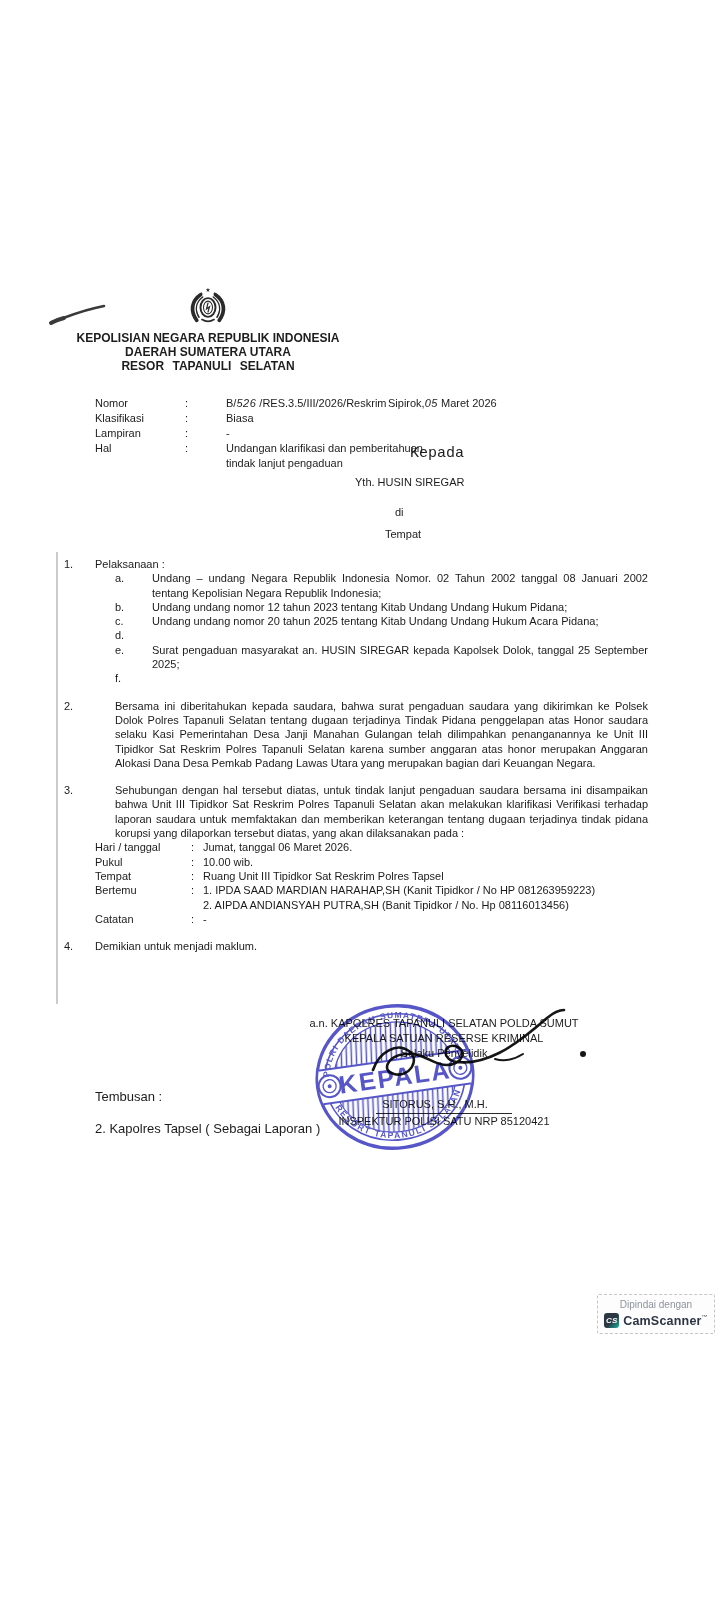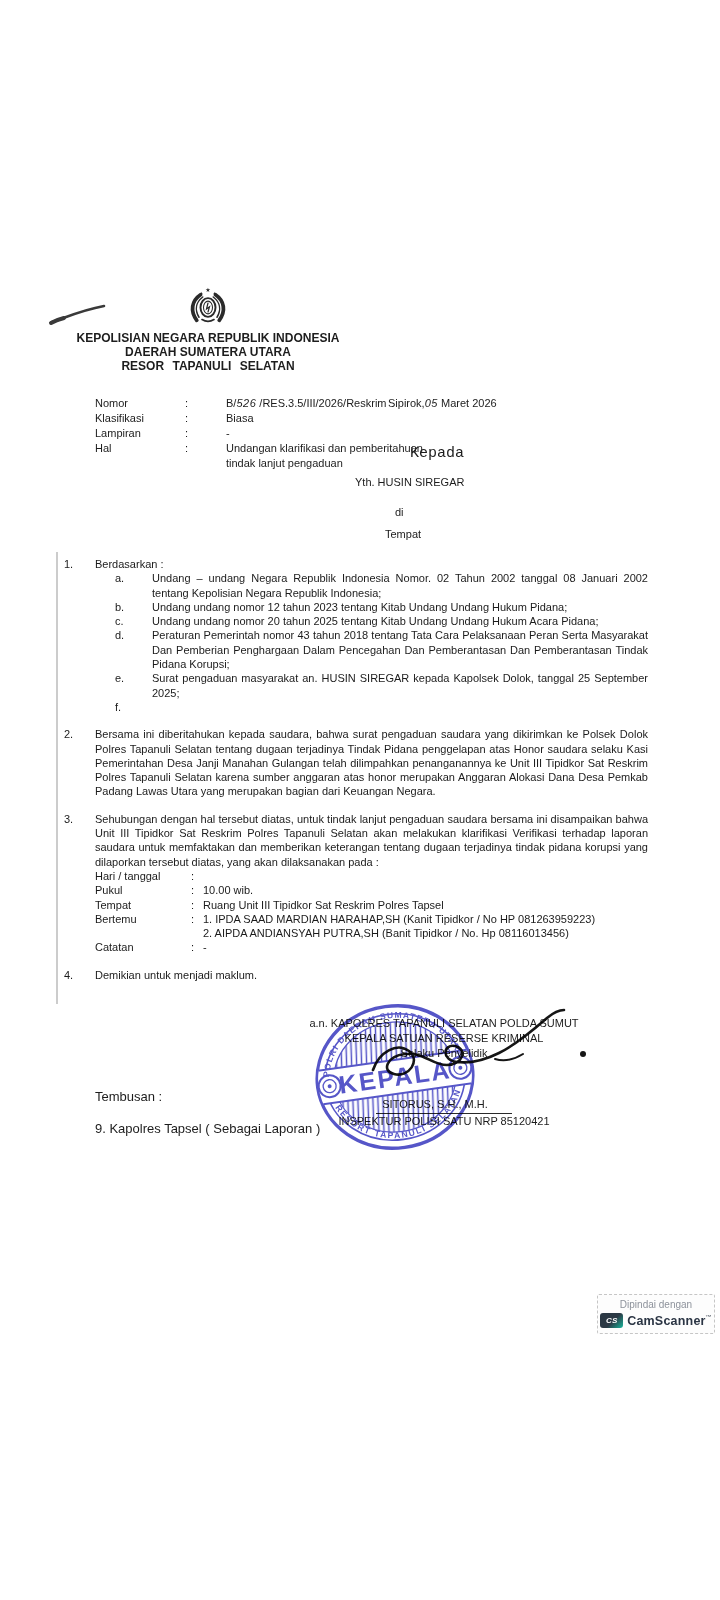--- a/index.html
+++ b/index.html
@@ -29,21 +29,21 @@
   .kepada{left:410px;top:445px;font-size:15px;font-family:Liberation Mono, monospace;}
   .rcpt-name{left:355px;top:476px;font-size:11px;}
   .rcpt-di{left:395px;top:506px;font-size:11px;}
   .rcpt-tempat{left:385px;top:528px;font-size:11px;}
 
   
   .sections{left:64px;top:557px;width:584px;font-size:11px;line-height:14.3px;color:#1b1b1b;}
   .sect{display:flex;margin-bottom:13px;}
   .sect-no{width:31px;flex:none;}
   .sect-body{flex:1;}
-  .just{text-align:justify;}
+  .just{text-align:justify;margin-left:20px;}
   .sub{display:flex;padding-left:20px;}
   .sub-letter{width:37px;flex:none;}
   .sub-text{flex:1;text-align:justify;}
   .drow{display:flex;}
   .dlabel{width:96px;flex:none;}
   .dcolon{width:12px;flex:none;}
   .dval{flex:1;}
 
   
   .sigblock{left:308px;top:1016px;width:272px;text-align:center;font-size:11px;line-height:15px;}
@@ -54,21 +54,21 @@
 
   
   .tembusan{left:95px;top:1089px;font-size:13px;line-height:15px;}
   .tembusan-item{margin-top:17px;}
 
   
   .cs-badge{left:597px;top:1250px;width:112px;border:1.5px dashed #c6c6c6;border-radius:2px;
     background:#fdfdfd;padding:4px 2px 5px 2px;text-align:center;margin-top:44px;}
   .cs-caption{font-size:10px;color:#8d929b;line-height:12px;}
   .cs-row{display:flex;align-items:center;justify-content:center;gap:4px;margin-top:2px;}
-  .cs-logo{width:23px;height:15px;border-radius:3px;color:#fff;font-size:8px;font-weight:bold;
+  .cs-logo{width:15px;height:15px;border-radius:3px;color:#fff;font-size:8px;font-weight:bold;
     display:flex;align-items:center;justify-content:center;
     background:linear-gradient(135deg,#2b3844 55%,#17b79c 100%);font-style:italic;}
   .cs-brand{font-size:12.5px;font-weight:bold;color:#2b3544;letter-spacing:.2px;}
   .cs-mark{font-size:6px;color:#6b727c;vertical-align:top;}
 
   
   .scan-edge{left:56px;top:552px;width:2px;height:452px;background:#8f8f8f;opacity:.45;}
 </style>
 </head>
 <body>
@@ -136,36 +136,35 @@
 <div class="abs kepada">Kepada</div>
 <div class="abs rcpt-name">Yth. HUSIN SIREGAR</div>
 <div class="abs rcpt-di">di</div>
 <div class="abs rcpt-tempat">Tempat</div>
 
 <div class="abs sections">
 
   <div class="sect">
     <div class="sect-no">1.</div>
     <div class="sect-body">
-      <div>Berdasarkan :</div>
+      <div>Pelaksanaan :</div>
       <div class="sub">
         <span class="sub-letter">a.</span>
         <span class="sub-text">Undang – undang Negara Republik Indonesia Nomor. 02 Tahun 2002 tanggal 08 Januari 2002 tentang Kepolisian Negara Republik Indonesia;</span>
       </div>
       <div class="sub">
         <span class="sub-letter">b.</span>
         <span class="sub-text">Undang undang nomor 12 tahun 2023 tentang Kitab Undang Undang Hukum Pidana;</span>
       </div>
       <div class="sub">
         <span class="sub-letter">c.</span>
         <span class="sub-text">Undang undang nomor 20 tahun 2025 tentang Kitab Undang Undang Hukum Acara Pidana;</span>
       </div>
       <div class="sub">
         <span class="sub-letter">d.</span>
-        <span class="sub-text">Peraturan Pemerintah nomor 43 tahun 2018 tentang Tata Cara Pelaksanaan Peran Serta Masyarakat Dan Pemberian Penghargaan Dalam Pencegahan Dan Pemberantasan Dan Pemberantasan Tindak Pidana Korupsi;</span>
       </div>
       <div class="sub">
         <span class="sub-letter">e.</span>
         <span class="sub-text">Surat pengaduan masyarakat an. HUSIN SIREGAR kepada Kapolsek Dolok, tanggal 25 September 2025;</span>
       </div>
       <div class="sub">
         <span class="sub-letter">f.</span>
       </div>
     </div>
   </div>
@@ -175,20 +174,21 @@
     <div class="sect-body just">Bersama ini diberitahukan kepada saudara, bahwa surat pengaduan saudara yang dikirimkan ke Polsek Dolok Polres Tapanuli Selatan tentang dugaan terjadinya Tindak Pidana penggelapan atas Honor saudara selaku Kasi Pemerintahan Desa Janji Manahan Gulangan telah dilimpahkan penanganannya ke Unit III Tipidkor Sat Reskrim Polres Tapanuli Selatan karena sumber anggaran atas honor merupakan Anggaran Alokasi Dana Desa Pemkab Padang Lawas Utara yang merupakan bagian dari Keuangan Negara.</div>
   </div>
 
   <div class="sect">
     <div class="sect-no">3.</div>
     <div class="sect-body">
       <div class="just">Sehubungan dengan hal tersebut diatas, untuk tindak lanjut pengaduan saudara bersama ini disampaikan bahwa Unit III Tipidkor Sat Reskrim Polres Tapanuli Selatan akan melakukan klarifikasi Verifikasi terhadap laporan saudara untuk memfaktakan dan memberikan keterangan tentang dugaan terjadinya tindak pidana korupsi yang dilaporkan tersebut diatas, yang akan dilaksanakan pada :</div>
       <div class="drow">
         <span class="dlabel">Hari / tanggal</span>
         <span class="dcolon">:</span>
+        <span class="dval">Jumat, tanggal 06 Maret 2026.</span>
       </div>
       <div class="drow">
         <span class="dlabel">Pukul</span>
         <span class="dcolon">:</span>
         <span class="dval">10.00 wib.</span>
       </div>
       <div class="drow">
         <span class="dlabel">Tempat</span>
         <span class="dcolon">:</span>
         <span class="dval">Ruang Unit III Tipidkor Sat Reskrim Polres Tapsel</span>
@@ -263,21 +263,21 @@
 </svg>
 
 <svg class="abs scribble-svg" width="300" height="90" viewBox="0 0 300 90">
   <path d="M28,66 C34,48 52,38 64,47 C76,56 64,74 49,70 C36,67 42,52 60,50 C80,48 86,61 102,61 C118,61 123,45 110,42 C98,40 96,56 112,58 C128,60 142,55 154,49 C168,42 186,28 202,14 C208,9 214,6 219,6" stroke="#161616" stroke-width="2.6" fill="none" stroke-linecap="round"></path>
   <path d="M150,55 C160,58 170,55 178,50" stroke="#161616" stroke-width="2" fill="none" stroke-linecap="round"></path>
   <circle cx="238" cy="50" r="3" fill="#161616"></circle>
 </svg>
 
 <div class="abs tembusan">
   <div>Tembusan :</div>
-  <div class="tembusan-item">9. Kapolres Tapsel ( Sebagai Laporan )</div>
+  <div class="tembusan-item">2. Kapolres Tapsel ( Sebagai Laporan )</div>
 </div>
 
 <div class="abs cs-badge">
   <div class="cs-caption">Dipindai dengan</div>
   <div class="cs-row">
     <span class="cs-logo">CS</span>
     <span class="cs-brand"><span>CamScanner</span><span class="cs-mark">™</span></span>
   </div>
 </div>
 

